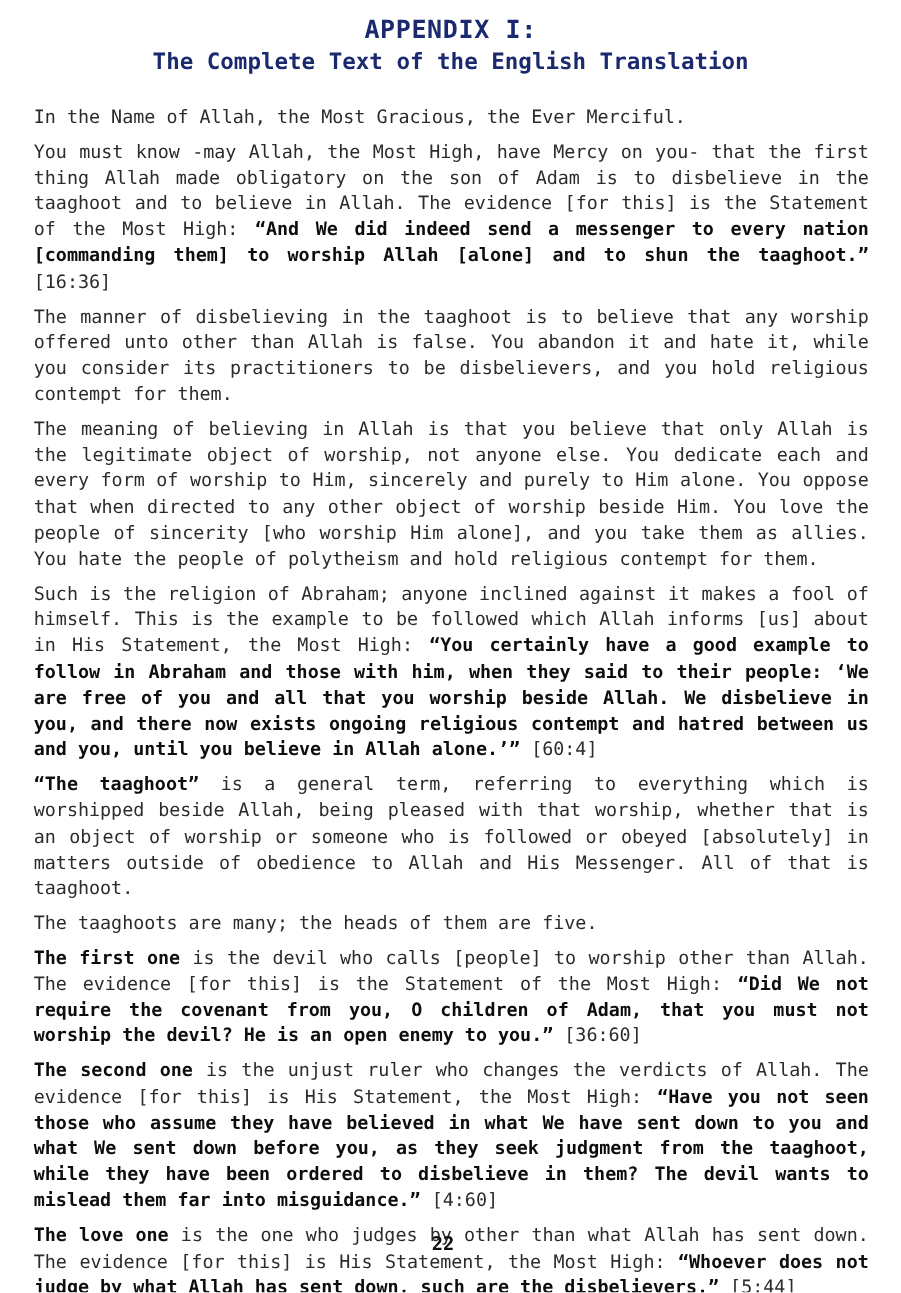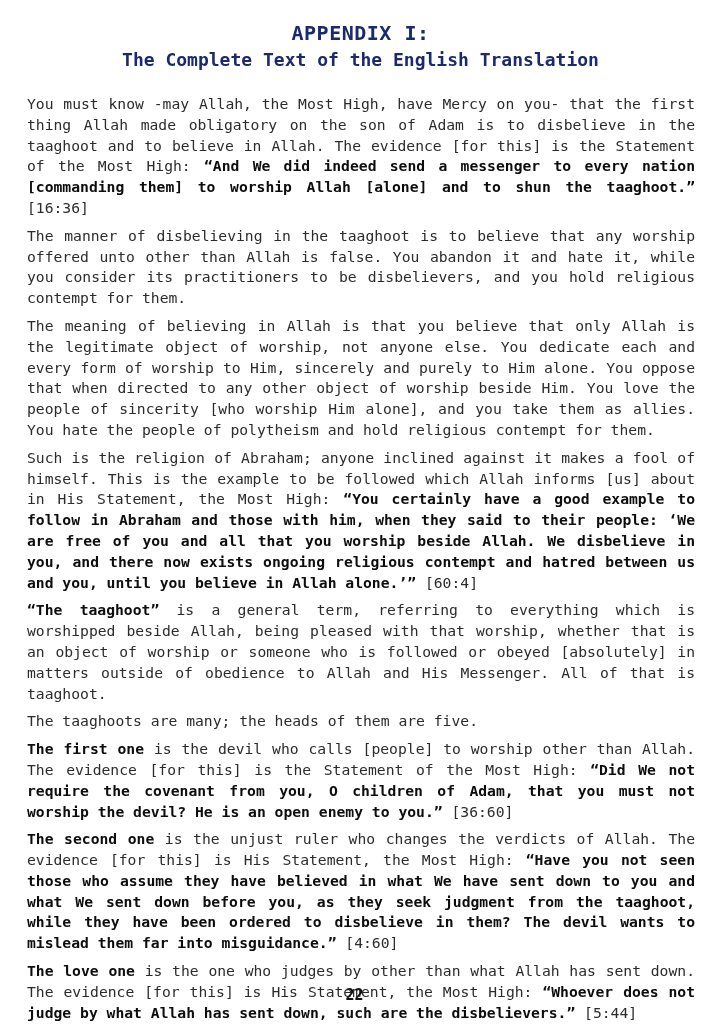--- a/index.html
+++ b/index.html
@@ -11,21 +11,21 @@
     position: relative;
     width: 721px;
     height: 1034px;
     background: var(--bg, #ffffff);
     font-family: "DejaVu Sans Mono", monospace;
     overflow: hidden;
     box-sizing: border-box;
   }
   .header {
     text-align: center;
-    padding-top: 20px;
+    padding-top: 10px;
   }
   .title {
     margin: 0;
     font-size: 20px;
     font-weight: bold;
     letter-spacing: 0.5px;
     line-height: 27px;
     color: var(--heading, #1b2a6e);
   }
   .subtitle {
@@ -63,20 +63,21 @@
 </head>
 <body>
 
 <div class="page">
   <div class="header">
     <h1 class="title">APPENDIX I:</h1>
     <h2 class="subtitle">The Complete Text of the English Translation</h2>
   </div>
 
   <main class="bodytext">
+      <p class="para"><span class="seg">In the Name of Allah, the Most Gracious, the Ever Merciful.</span></p>
       <p class="para"><span class="seg">You must know -may Allah, the Most High, have Mercy on you- that the first thing Allah made obligatory on the son of Adam is to disbelieve in the taaghoot and to believe in Allah. The evidence [for this] is the Statement of the Most High: </span><span class="seg seg-bold">“And We did indeed send a messenger to every nation [commanding them] to worship Allah [alone] and to shun the taaghoot.”</span><span class="seg"> [16:36]</span></p>
       <p class="para"><span class="seg">The manner of disbelieving in the taaghoot is to believe that any worship offered unto other than Allah is false. You abandon it and hate it, while you consider its practitioners to be disbelievers, and you hold religious contempt for them.</span></p>
       <p class="para"><span class="seg">The meaning of believing in Allah is that you believe that only Allah is the legitimate object of worship, not anyone else. You dedicate each and every form of worship to Him, sincerely and purely to Him alone. You oppose that when directed to any other object of worship beside Him. You love the people of sincerity [who worship Him alone], and you take them as allies. You hate the people of polytheism and hold religious contempt for them.</span></p>
       <p class="para"><span class="seg">Such is the religion of Abraham; anyone inclined against it makes a fool of himself. This is the example to be followed which Allah informs [us] about in His Statement, the Most High: </span><span class="seg seg-bold">“You certainly have a good example to follow in Abraham and those with him, when they said to their people: ‘We are free of you and all that you worship beside Allah. We disbelieve in you, and there now exists ongoing religious contempt and hatred between us and you, until you believe in Allah alone.’”</span><span class="seg"> [60:4]</span></p>
       <p class="para"><span class="seg seg-bold">“The taaghoot”</span><span class="seg"> is a general term, referring to everything which is worshipped beside Allah, being pleased with that worship, whether that is an object of worship or someone who is followed or obeyed [absolutely] in matters outside of obedience to Allah and His Messenger. All of that is taaghoot.</span></p>
       <p class="para"><span class="seg">The taaghoots are many; the heads of them are five.</span></p>
       <p class="para"><span class="seg seg-bold">The first one</span><span class="seg"> is the devil who calls [people] to worship other than Allah. The evidence [for this] is the Statement of the Most High: </span><span class="seg seg-bold">“Did We not require the covenant from you, O children of Adam, that you must not worship the devil? He is an open enemy to you.”</span><span class="seg"> [36:60]</span></p>
       <p class="para"><span class="seg seg-bold">The second one</span><span class="seg"> is the unjust ruler who changes the verdicts of Allah. The evidence [for this] is His Statement, the Most High: </span><span class="seg seg-bold">“Have you not seen those who assume they have believed in what We have sent down to you and what We sent down before you, as they seek judgment from the taaghoot, while they have been ordered to disbelieve in them? The devil wants to mislead them far into misguidance.”</span><span class="seg"> [4:60]</span></p>
       <p class="para"><span class="seg seg-bold">The love one</span><span class="seg"> is the one who judges by other than what Allah has sent down. The evidence [for this] is His Statement, the Most High: </span><span class="seg seg-bold">“Whoever does not judge by what Allah has sent down, such are the disbelievers.”</span><span class="seg"> [5:44]</span></p>
     </main>

